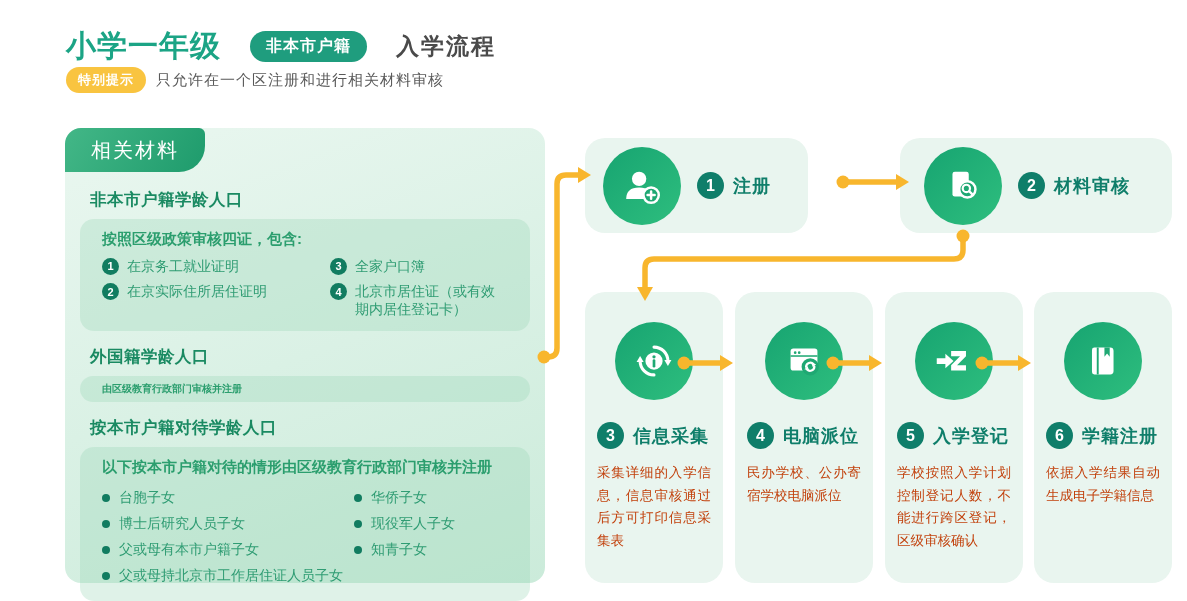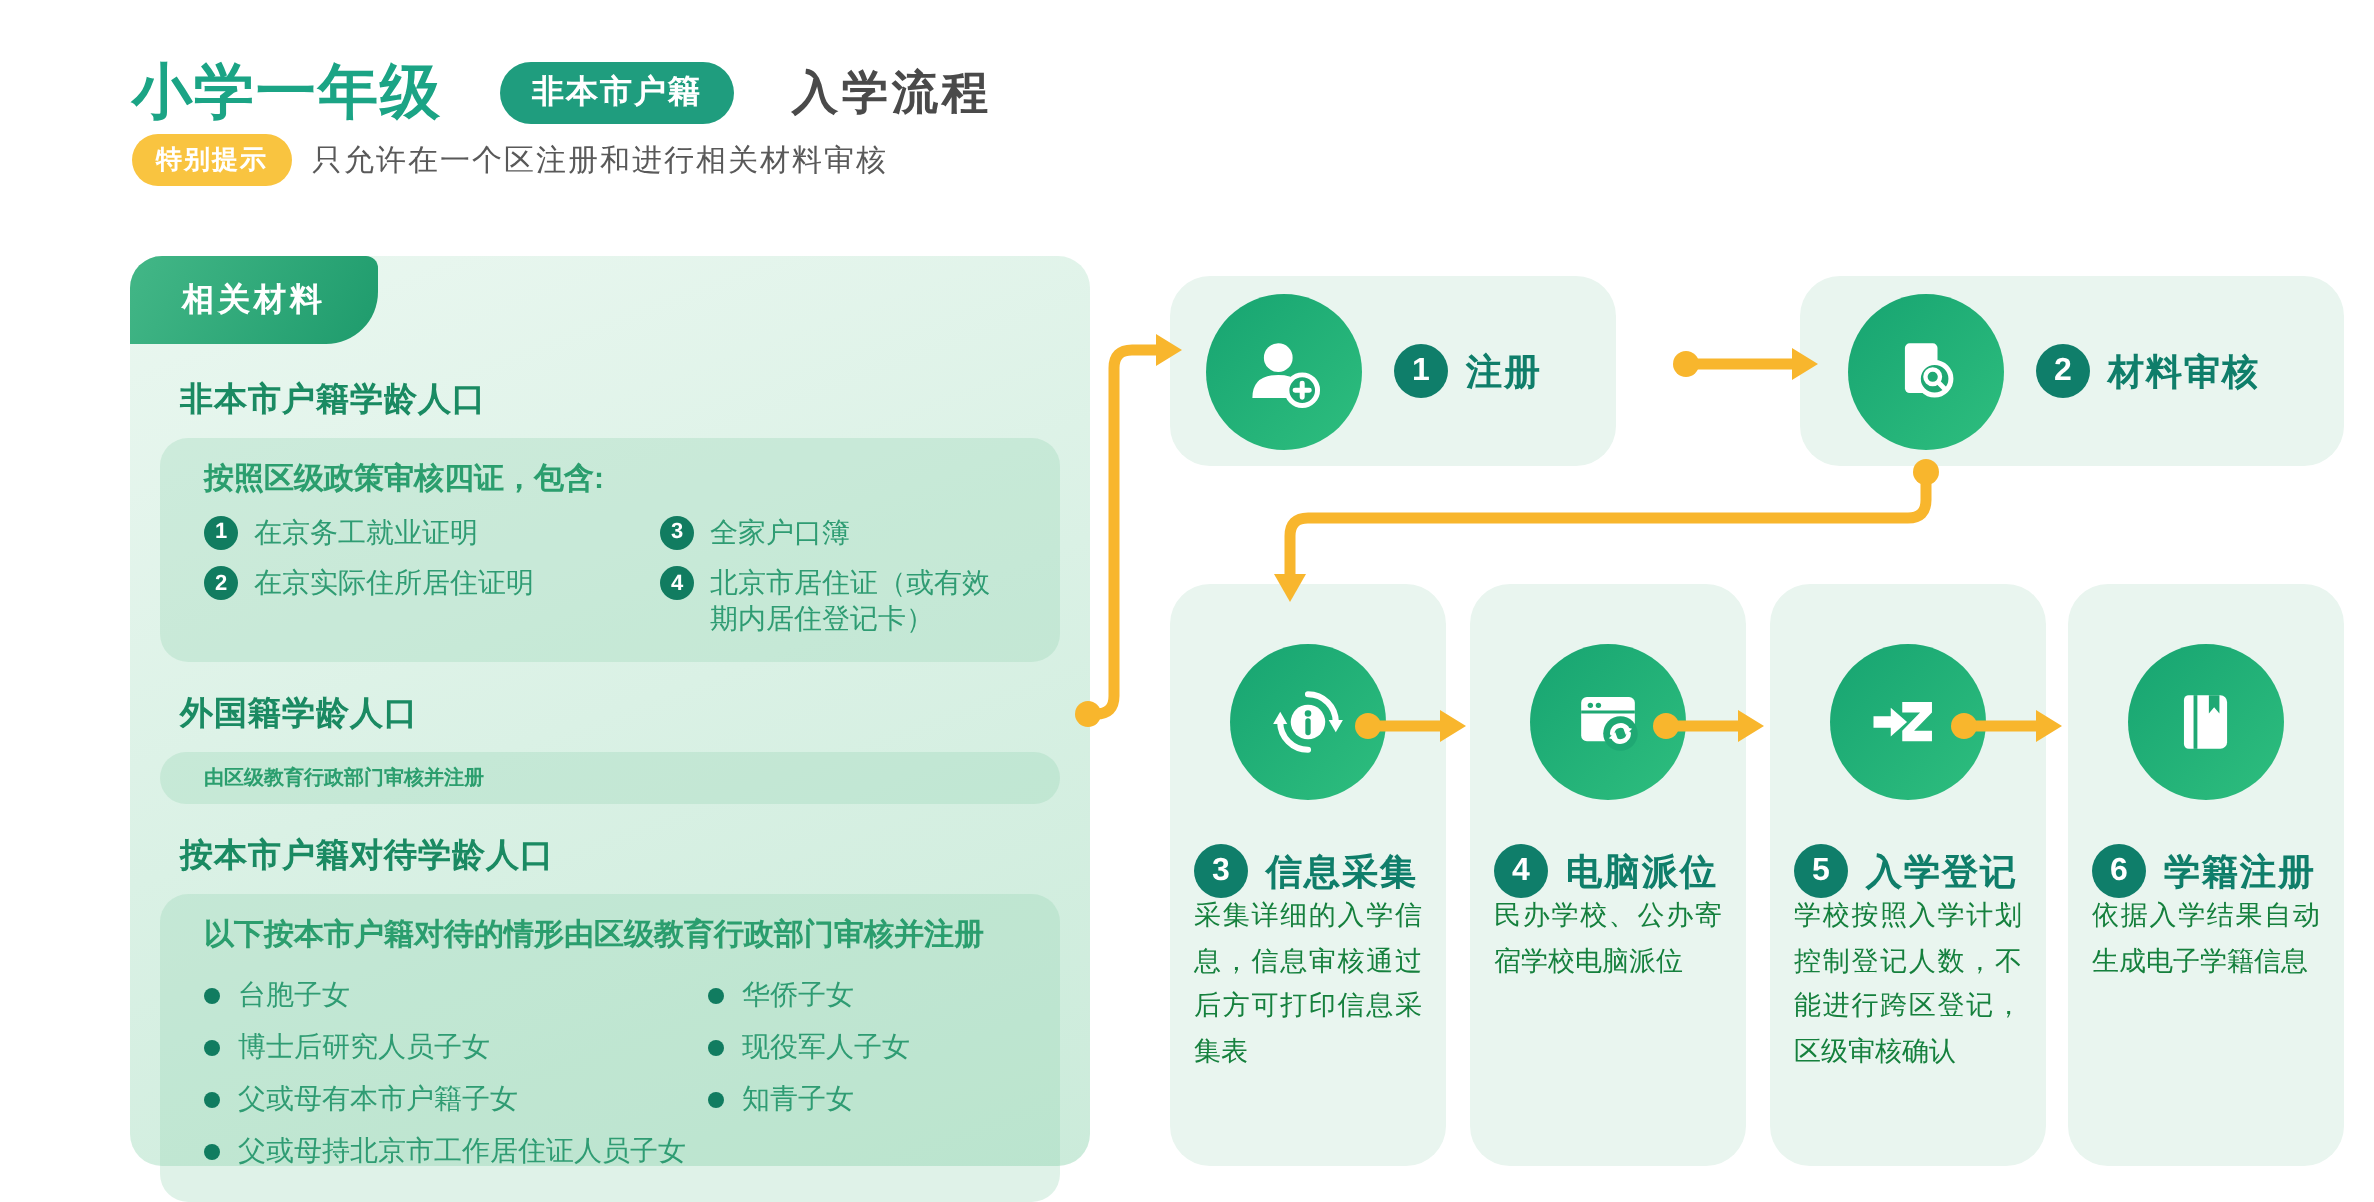--- a/index.html
+++ b/index.html
@@ -19,21 +19,21 @@
     padding:4px 12px;border-radius:13px;letter-spacing:1px;}
   .notice-text{font-size:15px;color:#595959;letter-spacing:1px;}
 
   
   .panel{position:absolute;left:65px;top:128px;width:480px;height:455px;
     border-radius:16px;
     background:linear-gradient(160deg,#EAF7F0 0%,#DAF1E5 50%,#CBEBDA 100%);}
   .panel-tab{position:absolute;left:0;top:0;height:44px;padding:0 26px;
     display:flex;align-items:center;
     background:linear-gradient(120deg,#43B787,#1E9B6C);
-    border-radius:16px 6px 26px 0;color:#fff;font-size:16px;font-weight:700;letter-spacing:2px;}
+    border-radius:16px 6px 26px 0;color:#fff;font-size:20px;font-weight:400;letter-spacing:2px;}
   .panel-content{position:absolute;left:0;top:44px;right:0;padding:0 15px;}
   .p-heading{color:#1A8A62;font-size:16.5px;font-weight:800;margin:15px 10px 8px;letter-spacing:0.5px;}
   .p-heading.first{margin-top:17px;}
   .p-box{background:rgba(150,212,179,0.30);border-radius:14px;padding:11px 22px 12px;}
   .box-title{color:#2B9E6E;font-weight:800;font-size:15px;margin-bottom:8px;}
   .mat-grid{display:grid;grid-template-columns:222px 1fr;row-gap:7px;column-gap:6px;}
   .mat-item{display:flex;gap:8px;align-items:flex-start;color:#2F9C73;font-size:14px;line-height:1.3;}
   .numchip{width:17px;height:17px;border-radius:50%;background:#117C60;color:#fff;
     font-size:11px;font-weight:700;display:flex;align-items:center;justify-content:center;
     flex:0 0 17px;margin-top:1px;}
@@ -54,21 +54,21 @@
   #card3{left:585px;} #card4{left:735px;} #card5{left:885px;} #card6{left:1034px;}
   .icon-circle{width:78px;height:78px;border-radius:50%;flex:0 0 78px;
     background:linear-gradient(135deg,#17A471,#2EBE7E);
     display:flex;align-items:center;justify-content:center;}
   .card-bottom .icon-circle{margin:0 auto;}
   .step-line{display:flex;align-items:center;gap:9px;}
   .card-bottom .step-line{margin:22px 0 0 12px;}
   .step-badge{width:27px;height:27px;border-radius:50%;background:#0F7E6A;color:#fff;
     font-size:16px;font-weight:700;display:flex;align-items:center;justify-content:center;flex:0 0 27px;}
   .step-label{color:#0F7E6A;font-size:18px;font-weight:800;letter-spacing:1px;white-space:nowrap;}
-  .step-desc{margin:0 12px 0;font-size:13.5px;color:#15803d;line-height:1.68;text-align:justify;font-family:Liberation Mono, monospace;}
+  .step-desc{margin:13px 12px 0;font-size:13.5px;color:#c2410c;line-height:1.68;text-align:justify;}
 
   .arrows{position:absolute;left:0;top:0;width:1187px;height:601px;pointer-events:none;z-index:10;}
 </style>
 </head>
 <body>
 
 <div class="header">
   <div class="title-row">
     <span class="page-title">小学一年级</span>
     <span class="pill-teal">非本市户籍</span>

